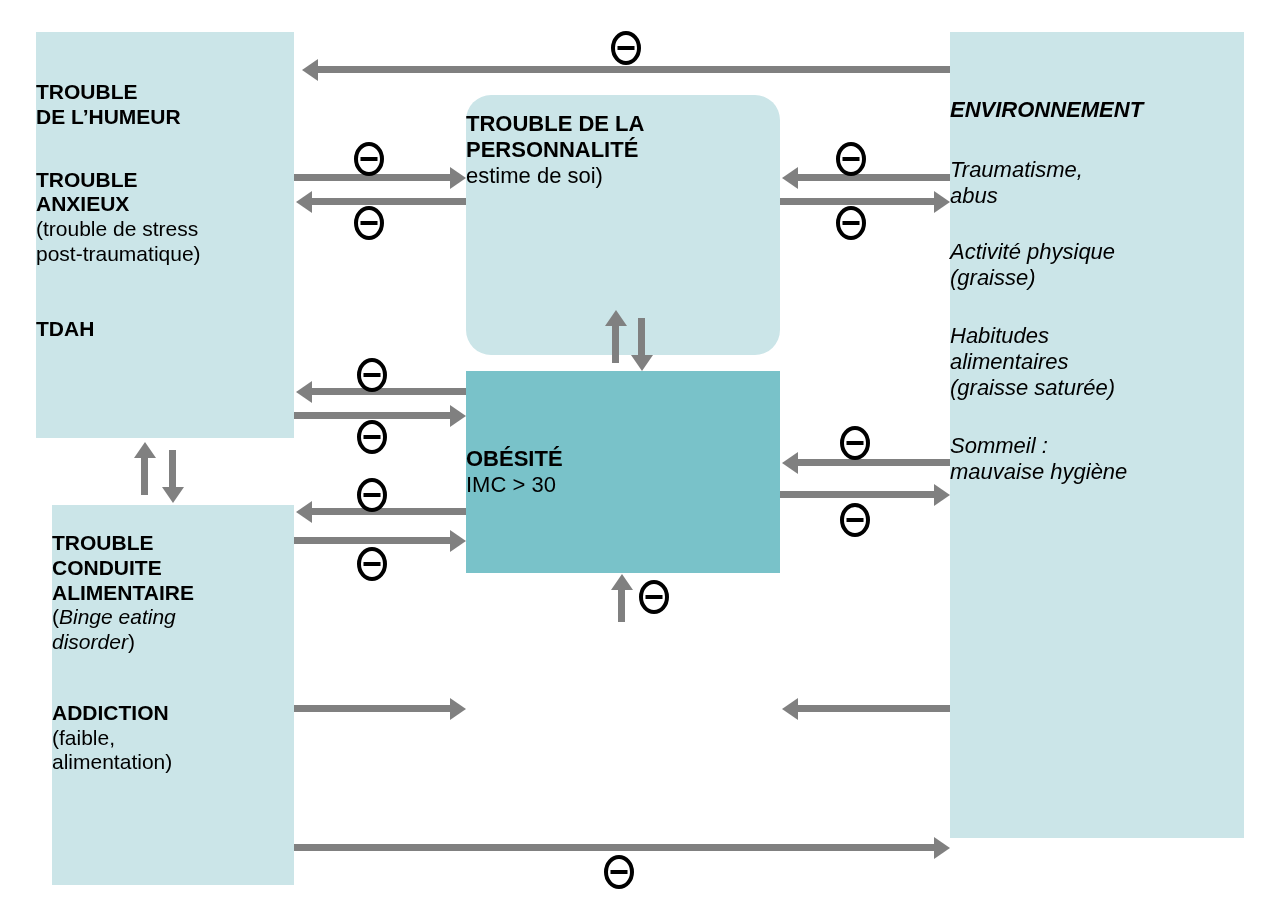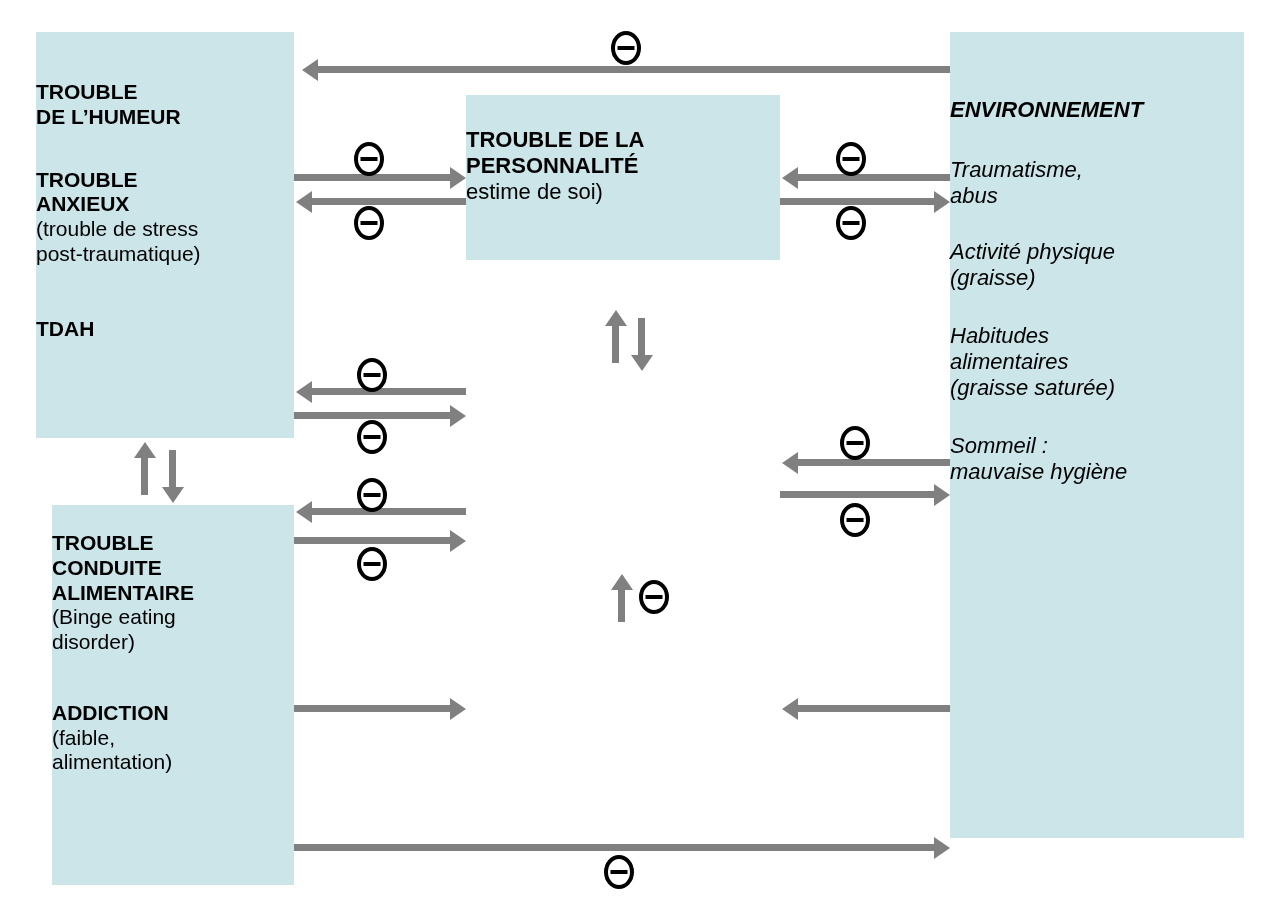--- a/index.html
+++ b/index.html
@@ -31,21 +31,21 @@
   }
   .box-light { background: #cbe5e8; }
   .box-dark  { background: #79c2c9; }
 
   .ttl {
     font-weight: bold;
   }
   .sub {
     font-weight: normal;
   }
-  .ital { }
+  .ital { font-style: italic; }
 
   
   .arrow-h {
     position: absolute;
     height: 7px;
     background: #808080;
   }
   .arrow-h.right::after,
   .arrow-h.left::after {
     content: "";
@@ -140,26 +140,30 @@
     </div>
     <div class="sub">
       <span class="ital">disorder</span><span>)</span>
     </div>
     <div style="height:46px"></div>
     <div class="ttl">ADDICTION</div>
     <div class="sub">(faible,</div>
     <div class="sub">alimentation)</div>
   </div>
 
-  <div class="box box-light" style="left:466px; top:95px; width:314px; height:165px; font-size:22px; justify-content:flex-start; padding-top:32px;">
+  <div class="box box-light" style="left:466px; top:95px; width:314px; height:260px; font-size:22px; justify-content:flex-start; padding-top:16px;border-radius:25px;">
     <div class="ttl">TROUBLE DE LA</div>
     <div class="ttl">PERSONNALITÉ</div>
     <div class="sub">estime de soi)</div>
   </div>
 
+  <div class="box box-dark" style="left:466px; top:371px; width:314px; height:202px; font-size:22px; justify-content:center;">
+    <div class="ttl">OBÉSITÉ</div>
+    <div class="sub">IMC &gt; 30</div>
+  </div>
 
 
   <div class="box box-light" style="left:950px; top:32px; width:294px; height:806px; font-size:22px; justify-content:flex-start; padding-top:65px;font-style:italic;">
     <div class="ttl">ENVIRONNEMENT</div>
     <div style="height:34px"></div>
     <div class="sub">Traumatisme,</div>
     <div class="sub">abus</div>
     <div style="height:30px"></div>
     <div class="sub">Activité physique</div>
     <div class="sub">(graisse)</div>

